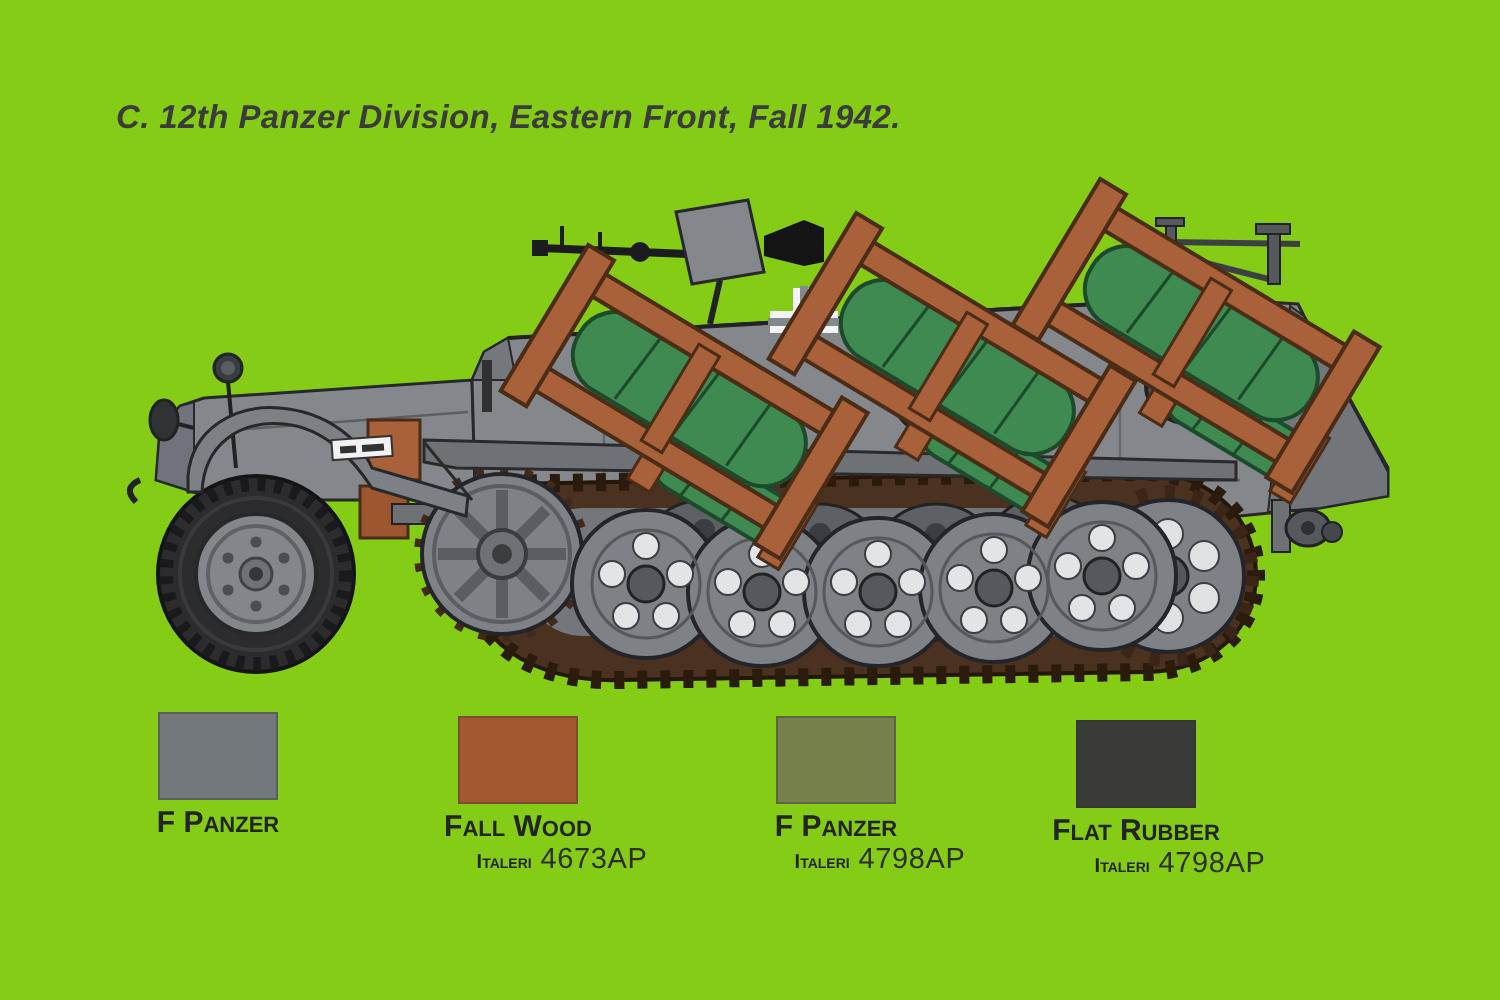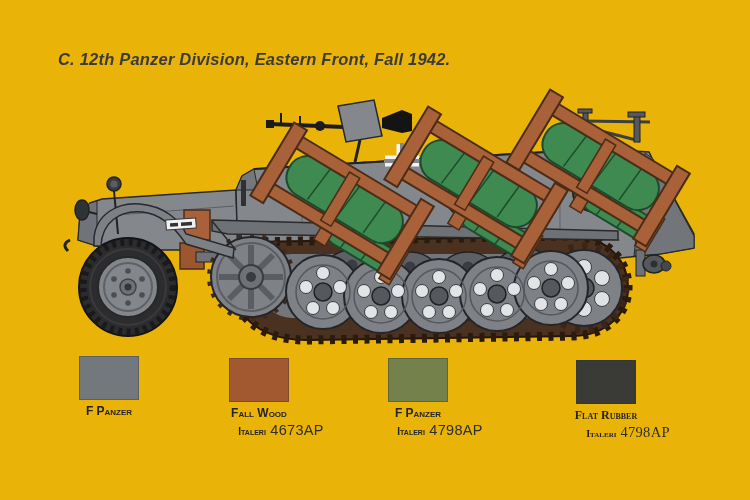--- a/index.html
+++ b/index.html
@@ -1,24 +1,24 @@
 <!DOCTYPE html>
 <html style="--hull: #84888d; --wood: #a9613a; --green: #3e8a50; --track: #4a3120; --tire: #2c2c2e; --wheel: #7e8287; --cross: #f4f4f4; --yellow: #d6c531;"><head>
 <meta charset="utf-8">
 <style>
   html,body{margin:0;padding:0;background:#ffffff;}
-  .page{position:relative;width:750px;height:500px;background:#eab308;overflow:hidden;
+  .page{position:relative;width:750px;height:500px;background:#84cc16;overflow:hidden;
         font-family:"Liberation Sans", sans-serif;}
   .title{position:absolute;left:58px;top:50px;font-size:16.5px;font-weight:bold;
          font-style:italic;color:#3b3b3b;letter-spacing:.2px;white-space:nowrap;}
   svg{position:absolute;left:0;top:0;}
   
   .swatch{position:absolute;width:160px;text-align:center;color:#242424;}
   .chip{width:58px;height:42px;margin:0 auto 5px auto;border:1px solid rgba(50,50,50,.35);}
-  .pname{font-variant:small-caps;font-weight:bold;font-size:12px;line-height:13px;}
+  .pname{font-variant:small-caps;font-weight:bold;font-size:15px;line-height:13px;}
   .pname:empty{display:none;}
   .pcode{margin-top:1px;white-space:nowrap;}
   .brand{font-variant:small-caps;font-weight:bold;font-size:10px;margin-left:44px;}
   .num{font-size:14.5px;font-weight:500;letter-spacing:.3px;color:#2e2e2e;}
   
   .c-hull{fill:var(--hull,#84888d);}
   .c-hull2{fill:var(--hull,#84888d);}
   .c-wood{fill:var(--wood,#a9613a);}
   .c-green{fill:var(--green,#3e8a50);}
   .c-track{fill:var(--track,#4a3120);}
@@ -301,21 +301,21 @@
 
     <div class="swatch" style="left:338px;top:358px;">
       <div class="chip" style="background: rgb(117, 129, 74);"></div>
       <div class="pname">F Panzer</div>
       <div class="pcode">
         <span class="brand">Italeri</span>
         <span class="num">4798AP</span>
       </div>
     </div>
 
-    <div class="swatch" style="left:526px;top:360px;font-family:Liberation Serif, serif;">
+    <div class="swatch" style="left:488px;top:360px;">
       <div class="chip" style="background: rgb(58, 58, 55);"></div>
       <div class="pname">Flat Rubber</div>
 
       <div class="pcode">
         <span class="brand">Italeri</span>
         <span class="num">4798AP</span>
       </div>
     </div>
 
   </div>

